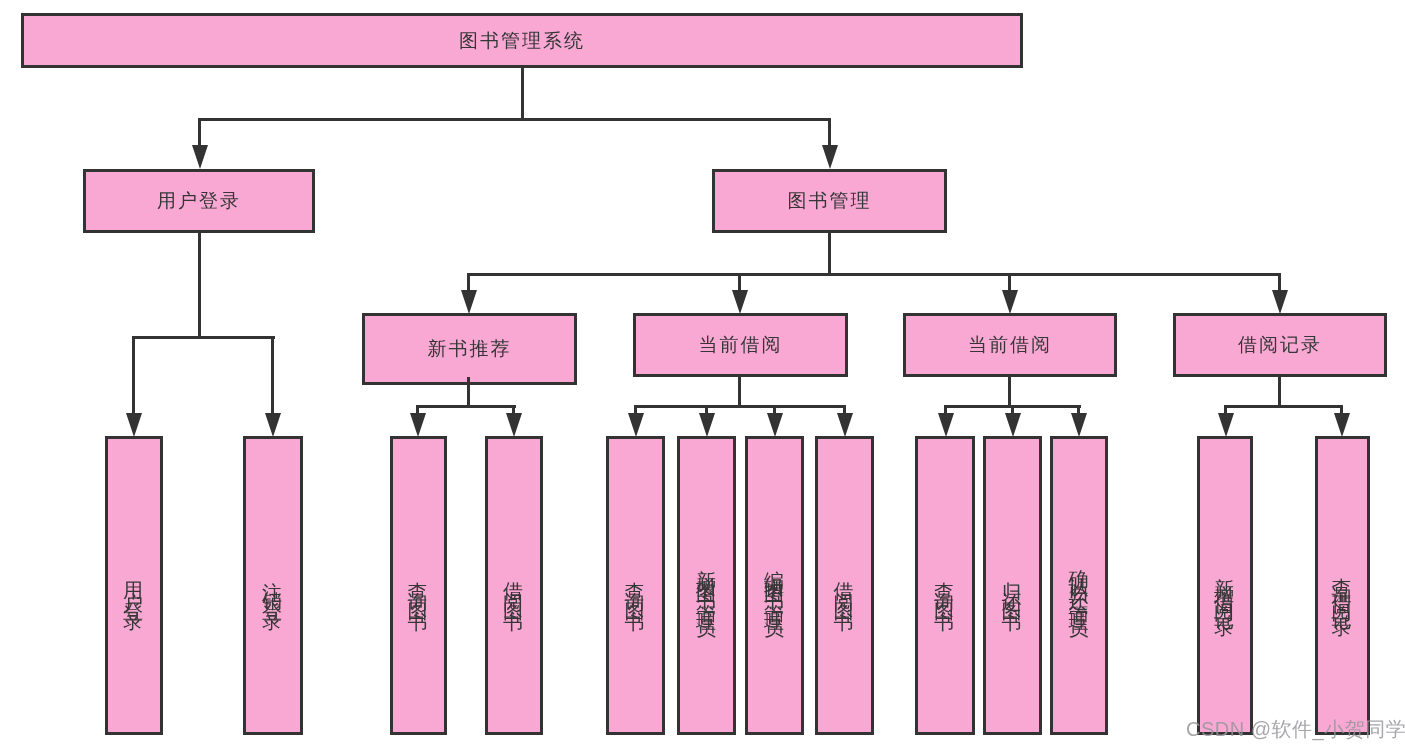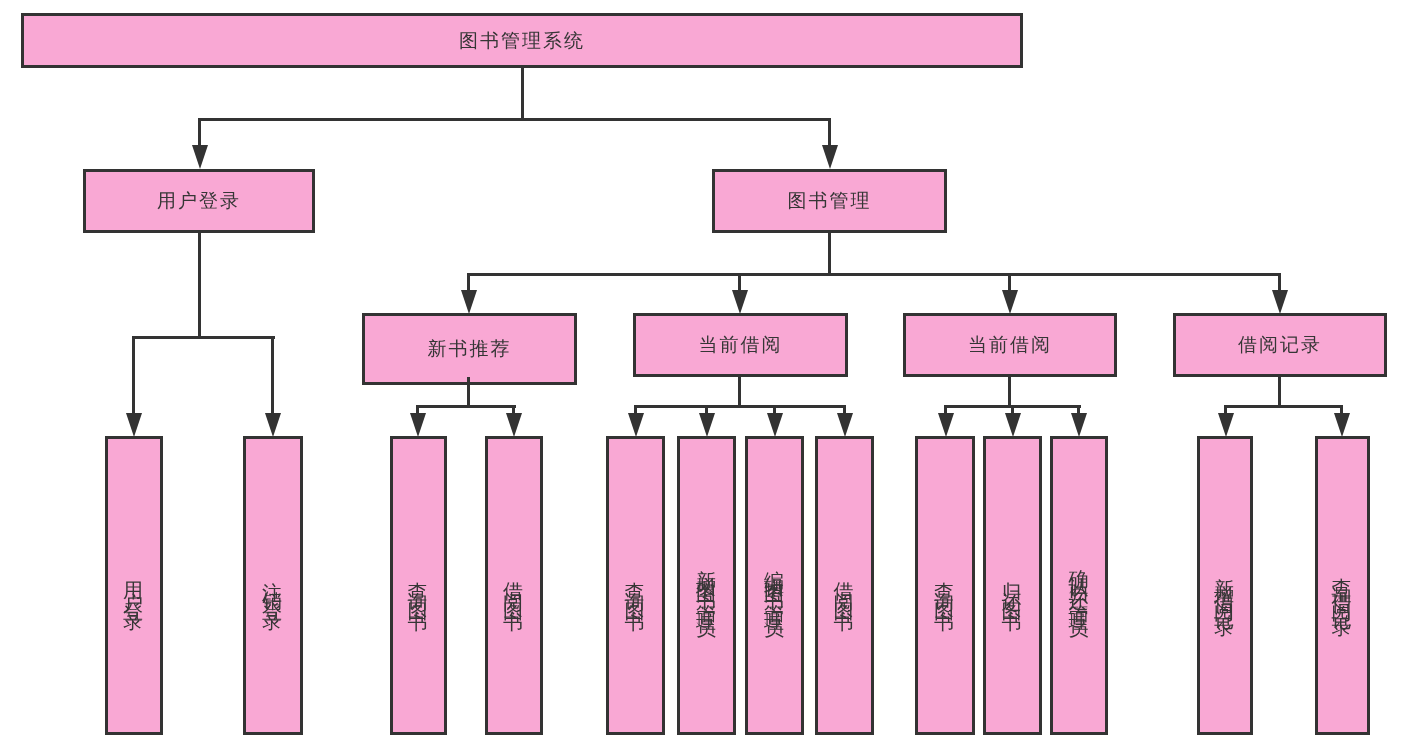--- a/index.html
+++ b/index.html
@@ -135,14 +135,15 @@
     <span>确认归还（管理员）</span>
   </div>
 
   <div class="box vbox sp-mid" style="left:1197px;top:436px;width:56px;height:299px;">
     <span>新增借阅记录</span>
   </div>
   <div class="box vbox sp-mid" style="left:1315px;top:436px;width:55px;height:299px;">
     <span>查询借阅记录</span>
   </div>
 
+  <div class="watermark">CSDN @软件_小贺同学</div>
 
 </div>
 
 </body></html>

